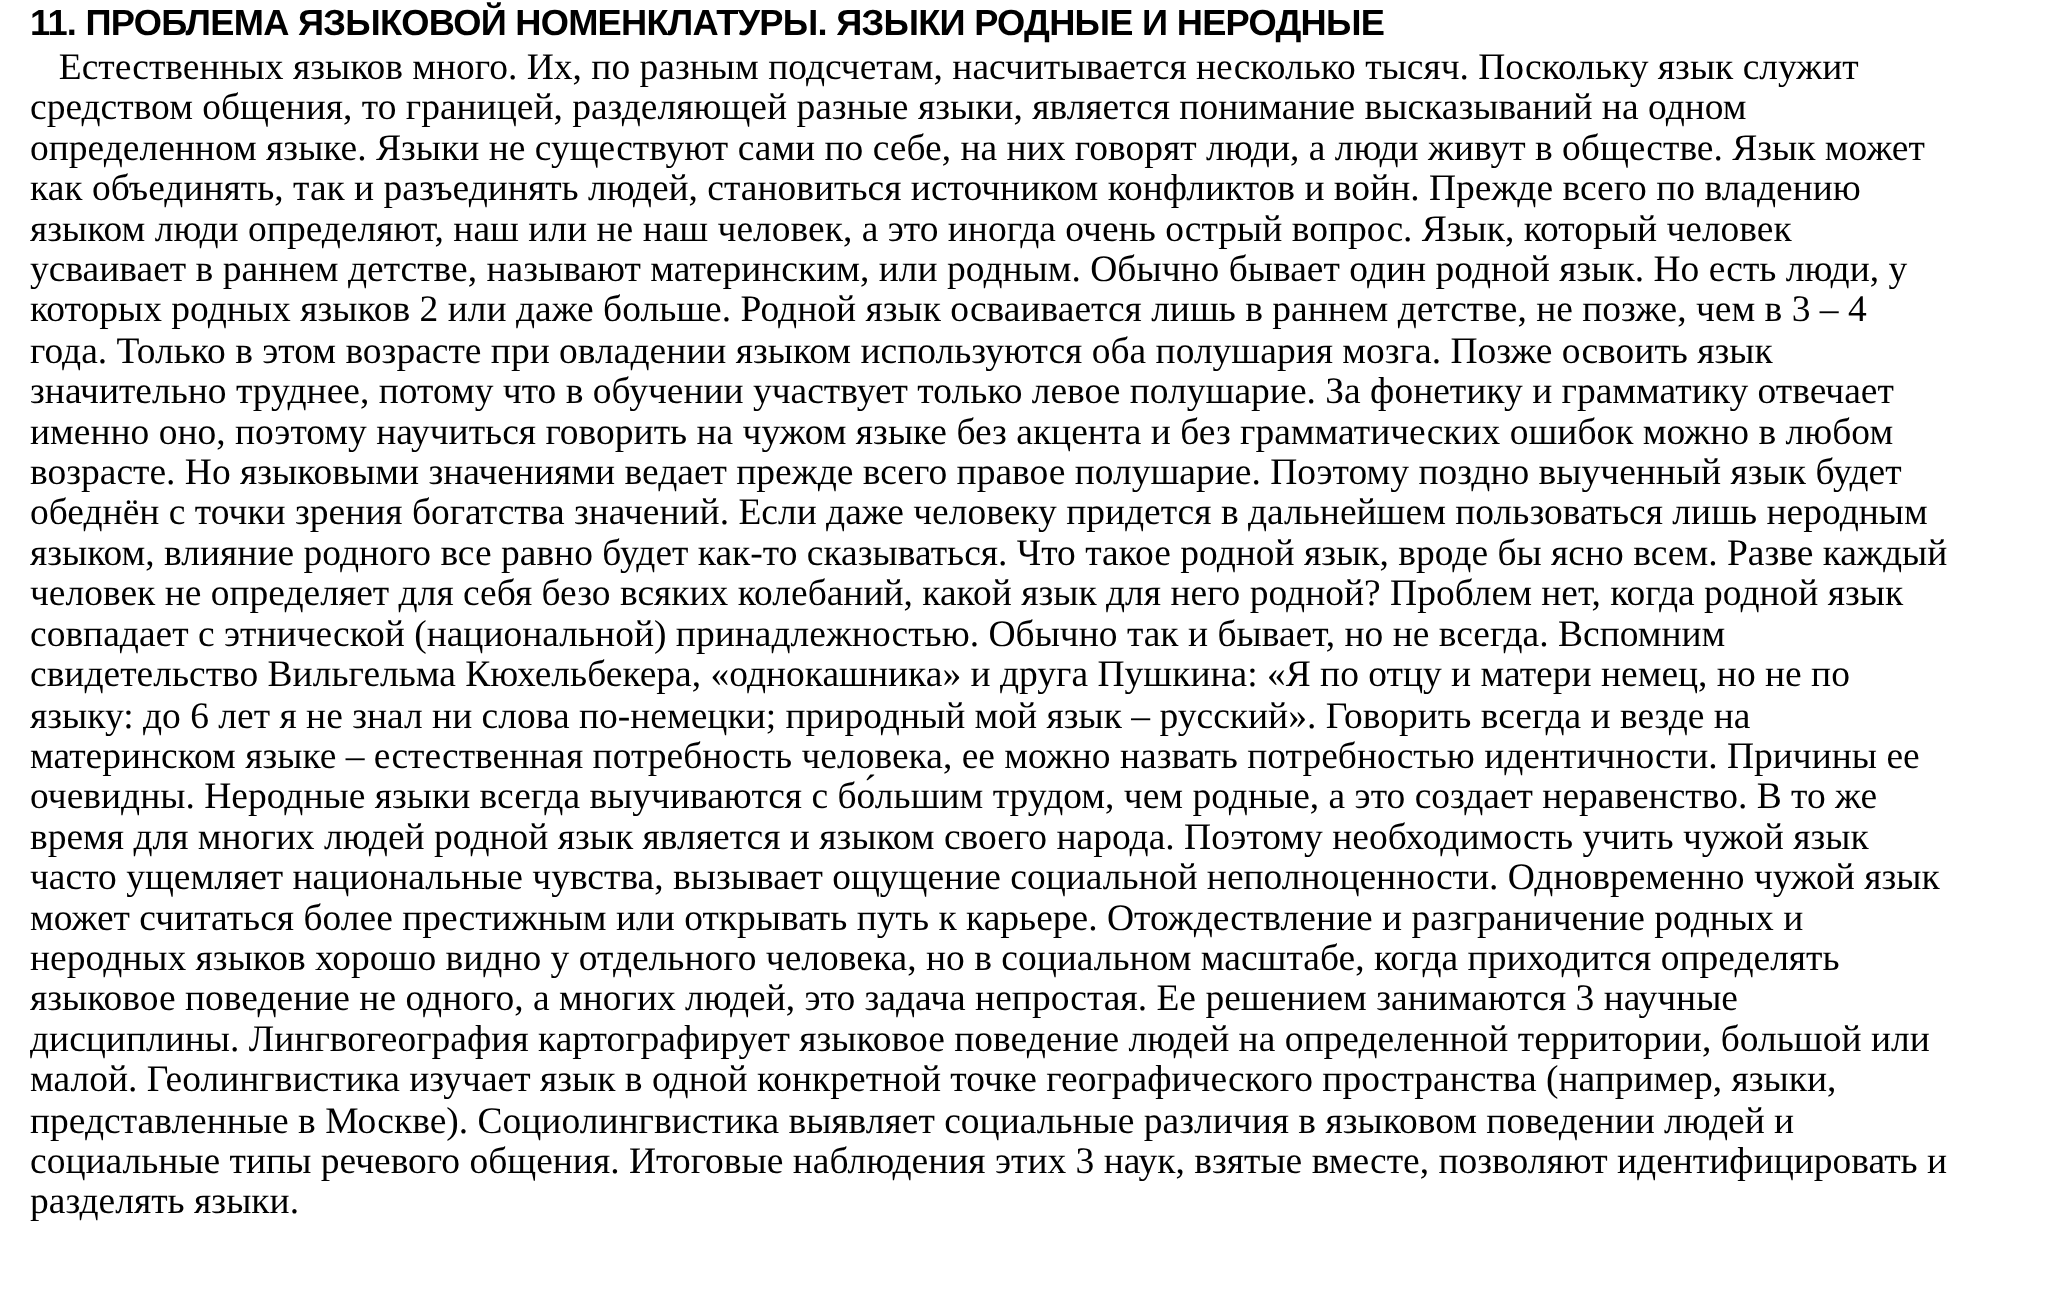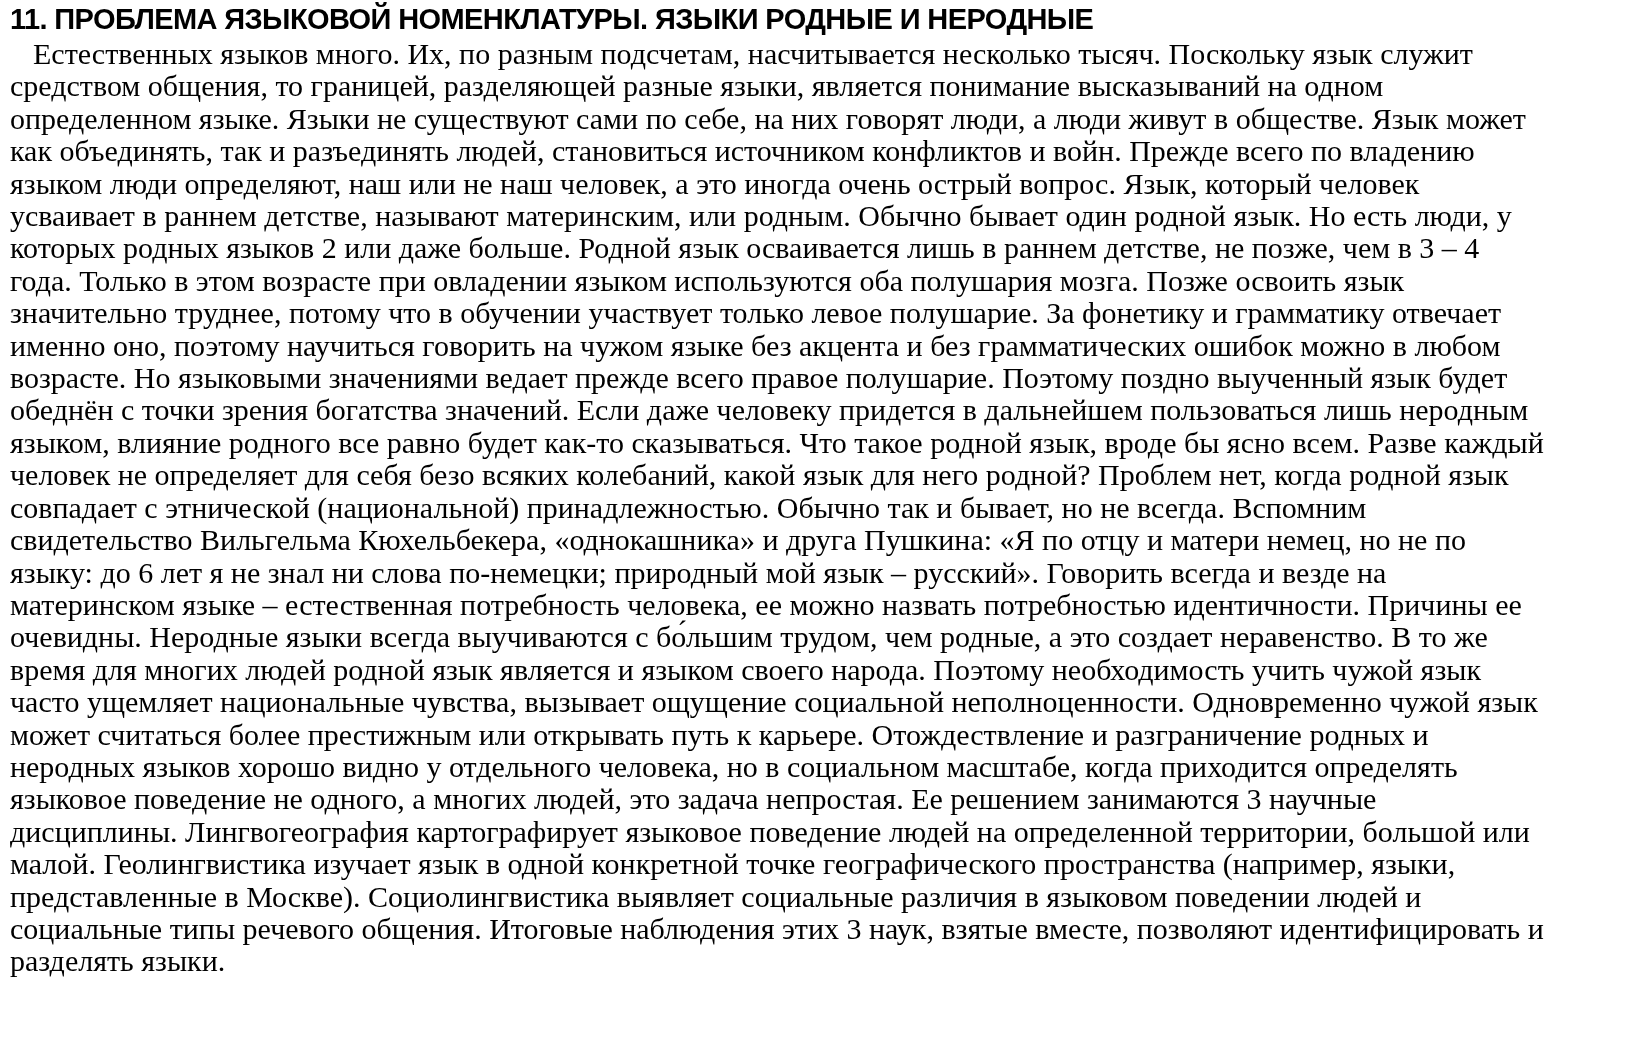--- a/index.html
+++ b/index.html
@@ -8,21 +8,21 @@
   }
   body {
     width: 1650px;
     height: 1050px;
     background: #ffffff;
     color: #000000;
     font-family: "Liberation Serif", serif;
     overflow: hidden;
   }
   .page {
-    padding: 3px 10px 0 10px;
+    padding: 3px 10px 0 24px;
   }
   .doc-title {
     font-family: "Liberation Sans", sans-serif;
     font-weight: 700;
     font-size: 29px;
     line-height: 33px;
     margin: 0;
     letter-spacing: -0.6px;
     white-space: nowrap;
   }

